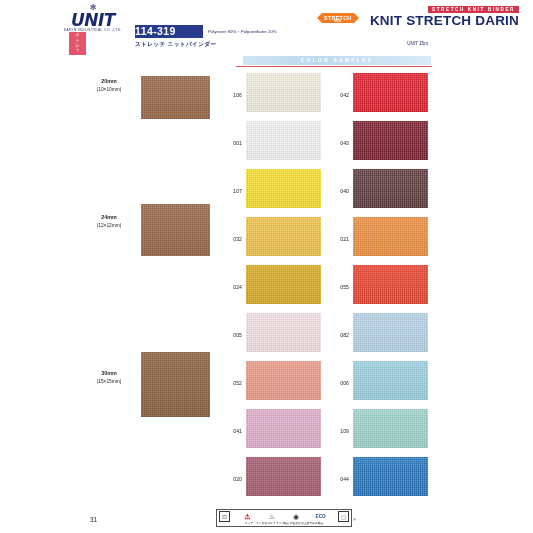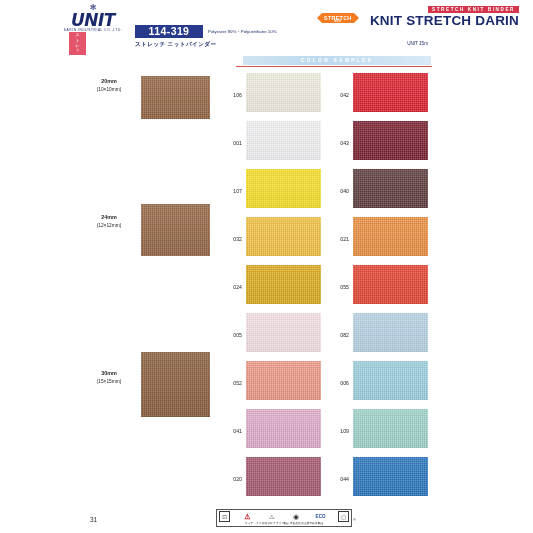--- a/index.html
+++ b/index.html
@@ -136,21 +136,21 @@
     position: absolute;
     left: 135px;
     top: 25px;
     width: 68px;
     height: 13px;
     background: #283a8c;
     color: #ffffff;
     font-size: 10.5px;
     font-weight: bold;
     line-height: 13px;
-    text-align: center;
+    text-align: left;
     letter-spacing: 0.4px;
   }
   .jp-sub {
     position: absolute;
     left: 135px;
     top: 40px;
     font-size: 5.6px;
     line-height: 8px;
     color: #1b2a6b;
     letter-spacing: 0.4px;

